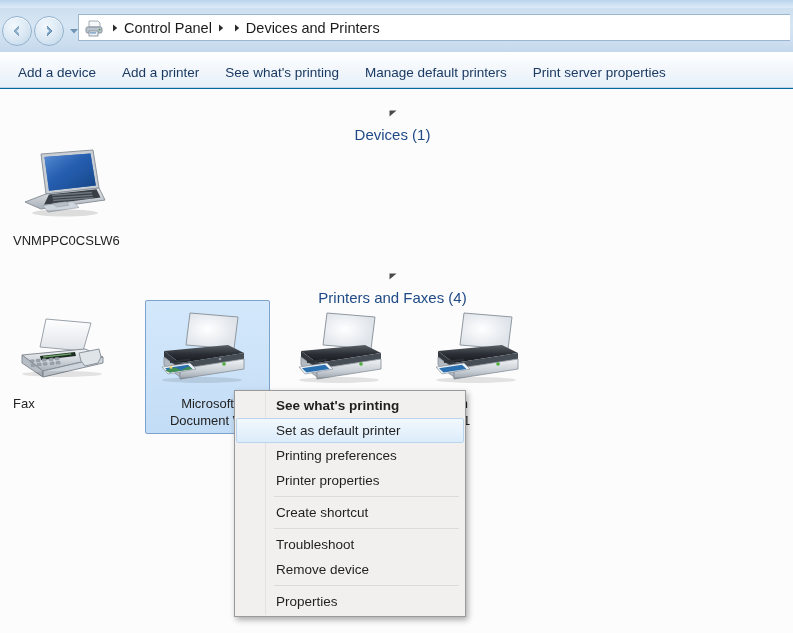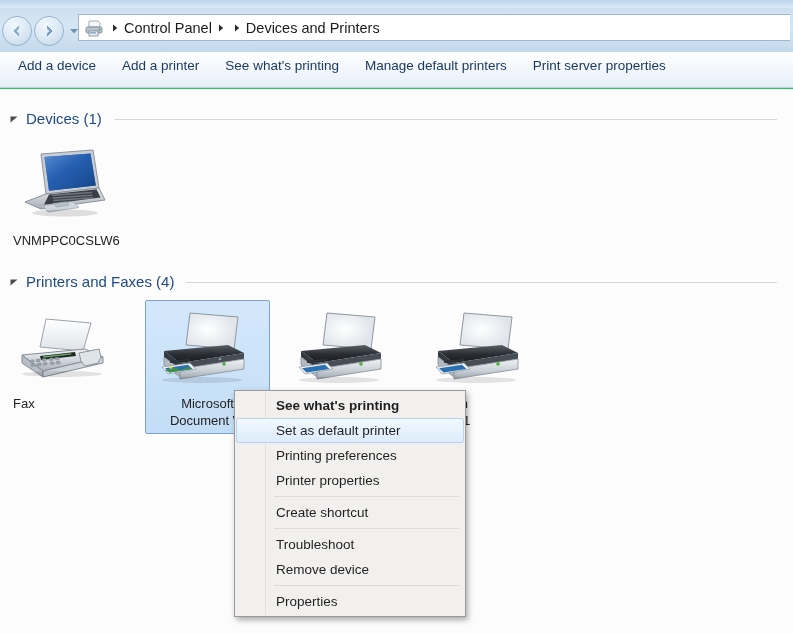--- a/index.html
+++ b/index.html
@@ -7,21 +7,21 @@
   html, body {
     margin: 0; padding: 0;
     width: 793px; height: 633px;
     overflow: hidden;
     font-family: "Liberation Sans", sans-serif;
     background: #ffffff;
   }
   #app {
     position: relative;
     width: 793px; height: 633px;
-    background: #22c55e;
+    background: #0369a1;
     overflow: hidden;
   }
 
   
   .glass-top {
     position: absolute; left: 0; top: 0; width: 793px; height: 8px;
     background: linear-gradient(180deg, #b9d4ec 0%, #cfe2f3 55%, #dceaf6 100%);
   }
 
   
@@ -64,39 +64,40 @@
   .crumb {
     font-size: 14.5px; color: #1b1b1b; white-space: nowrap;
     padding: 2px 1px; line-height: 18px;
   }
 
   
   .toolbar {
     position: absolute; left: 0; top: 52px; width: 793px; height: 36px;
     background: linear-gradient(180deg, #ffffff 0%, #f4f8fc 45%, #e6eff8 100%);
     border-bottom: 1px solid #c3d3e2;
-    display: flex; align-items: flex-start;
+    display: flex; align-items: flex-end;
   }
   .tb-item {
     font-size: 13.5px; color: #1b3a62; white-space: nowrap;
     padding: 6px 10px; margin: 0 3px; line-height: 16px;
   }
   .tb-item:first-child { margin-left: 8px; }
 
   
   .content {
     position: absolute; left: 0; top: 89px; width: 793px; height: 544px;
     background: #fcfcfc;
     overflow: hidden;
   }
 
   .section-head {
     display: flex; align-items: center; gap: 6px;
     padding-left: 8px; padding-right: 16px;
     height: 24px;
+    flex-direction: column;
   }
   .tri {
     width: 12px; height: 12px; flex: none;
     display: flex; align-items: center; justify-content: center;
   }
   .sec-title {
     font-size: 15px; color: #1f4a86; white-space: nowrap; line-height: 20px;
   }
   .sec-rule {
     flex: 1 1 auto; height: 1px; background: #d7d7d7; margin-left: 6px;

